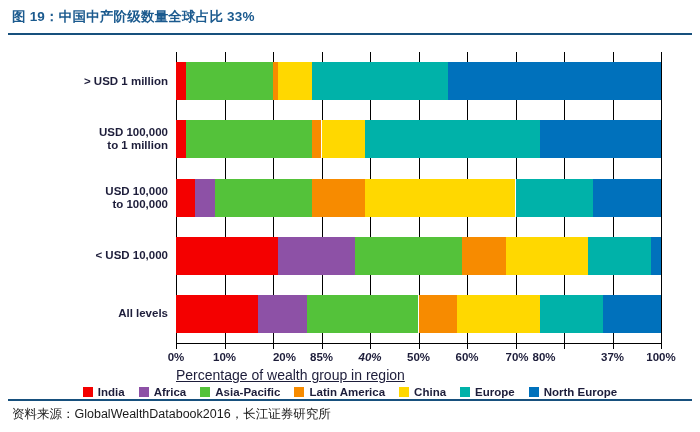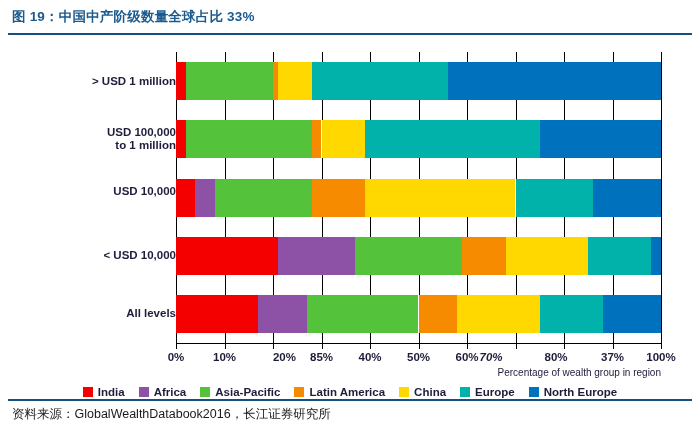--- a/index.html
+++ b/index.html
@@ -105,21 +105,21 @@
   .seg {
     position: absolute;
     top: 0;
     height: 38px;
     box-sizing: border-box;
   }
 
   
   .ylabels {
     position: absolute;
-    left: 16px;
+    left: 8px;
     top: 14px;
     width: 168px;
     height: 291px;
   }
   .ylabel {
     position: absolute;
     right: 8px;
     width: 160px;
     text-align: right;
     font-size: 11.5px;
@@ -152,23 +152,24 @@
     text-align: center;
     font-size: 11.5px;
     font-weight: bold;
     color: #1d1d3a;
   }
   .xaxis-title {
     position: absolute;
     left: 176px;
     top: 329px;
     width: 485px;
-    text-align: right;
-    font-size: 10px;
+    text-align: left;
+    font-size: 14px;
     color: #1d1d3a;
+    text-decoration: underline;
   }
 
   
   .legend {
     position: absolute;
     left: 0;
     top: 348px;
     width: 700px;
     display: flex;
     justify-content: center;
@@ -205,20 +206,21 @@
     <div class="ylabels">
         <div class="ylabel" style="top: 22.6px;">
           <div>&gt; USD 1 million</div>
         </div>
         <div class="ylabel" style="top: 74.3px;">
           <div>USD 100,000</div>
           <div>to 1 million</div>
         </div>
         <div class="ylabel" style="top: 132.5px;">
           <div>USD 10,000</div>
+          <div>to 100,000</div>
         </div>
         <div class="ylabel" style="top: 197.2px;">
           <div>&lt; USD 10,000</div>
         </div>
         <div class="ylabel" style="top: 255.4px;">
           <div>All levels</div>
         </div>
       </div>
 
     <div class="plot">
@@ -287,29 +289,29 @@
       <div class="ticks-layer">
           <div class="xtick" style="left: 176px;"></div>
           <div class="xticklabel" style="left: 176px;">0%</div>
           <div class="xtick" style="left: 224.5px;"></div>
           <div class="xticklabel" style="left: 224.5px;">10%</div>
           <div class="xtick" style="left: 273px;"></div>
           <div class="xticklabel" style="left: 273px; text-align: right;">20%</div>
           <div class="xtick" style="left: 321.5px;"></div>
           <div class="xticklabel" style="left: 321.5px;">85%</div>
           <div class="xtick" style="left: 370px;"></div>
-          <div class="xticklabel" style="left: 370px;">40%</div>
+          <div class="xticklabel" style="left: 370px; font-style: italic;">40%</div>
           <div class="xtick" style="left: 418.5px;"></div>
           <div class="xticklabel" style="left: 418.5px;">50%</div>
           <div class="xtick" style="left: 467px;"></div>
           <div class="xticklabel" style="left: 467px;">60%</div>
           <div class="xtick" style="left: 515.5px;"></div>
-          <div class="xticklabel" style="left: 491px; font-style: italic;">70%</div>
+          <div class="xticklabel" style="left: 517px;">70%</div>
           <div class="xtick" style="left: 564px;"></div>
-          <div class="xticklabel" style="left: 556px;">80%</div>
+          <div class="xticklabel" style="left: 544px;">80%</div>
           <div class="xtick" style="left: 612.5px;"></div>
           <div class="xticklabel" style="left: 612.5px;">37%</div>
           <div class="xtick" style="left: 661px;"></div>
           <div class="xticklabel" style="left: 661px;">100%</div>
         </div>
     </div>
 
     <div class="xaxis-title">Percentage of wealth group in region</div>
 
     <div class="legend">

